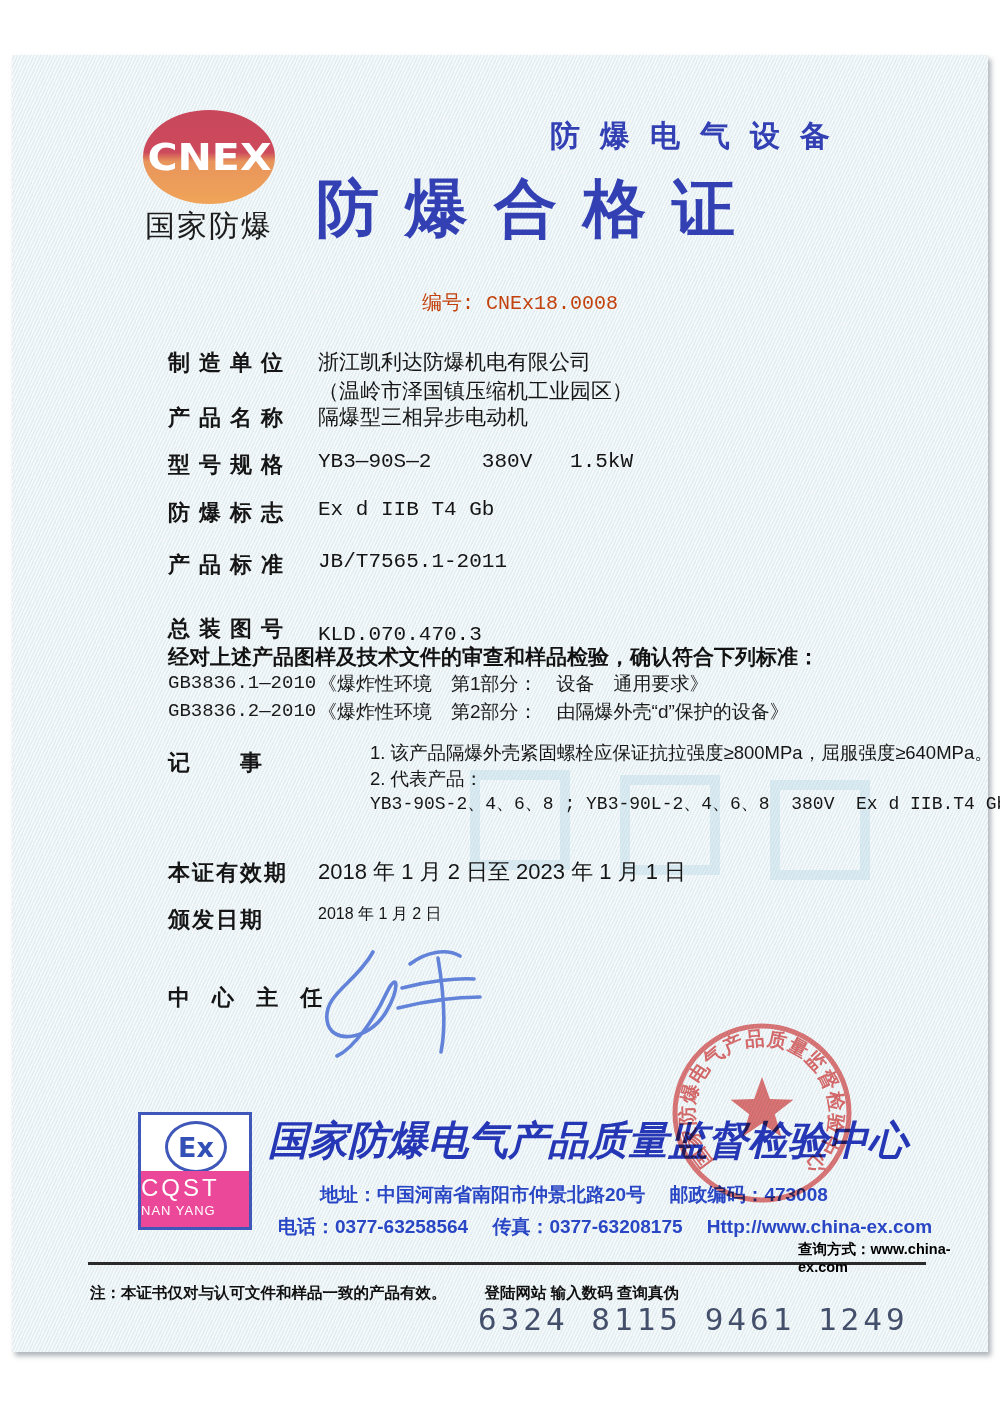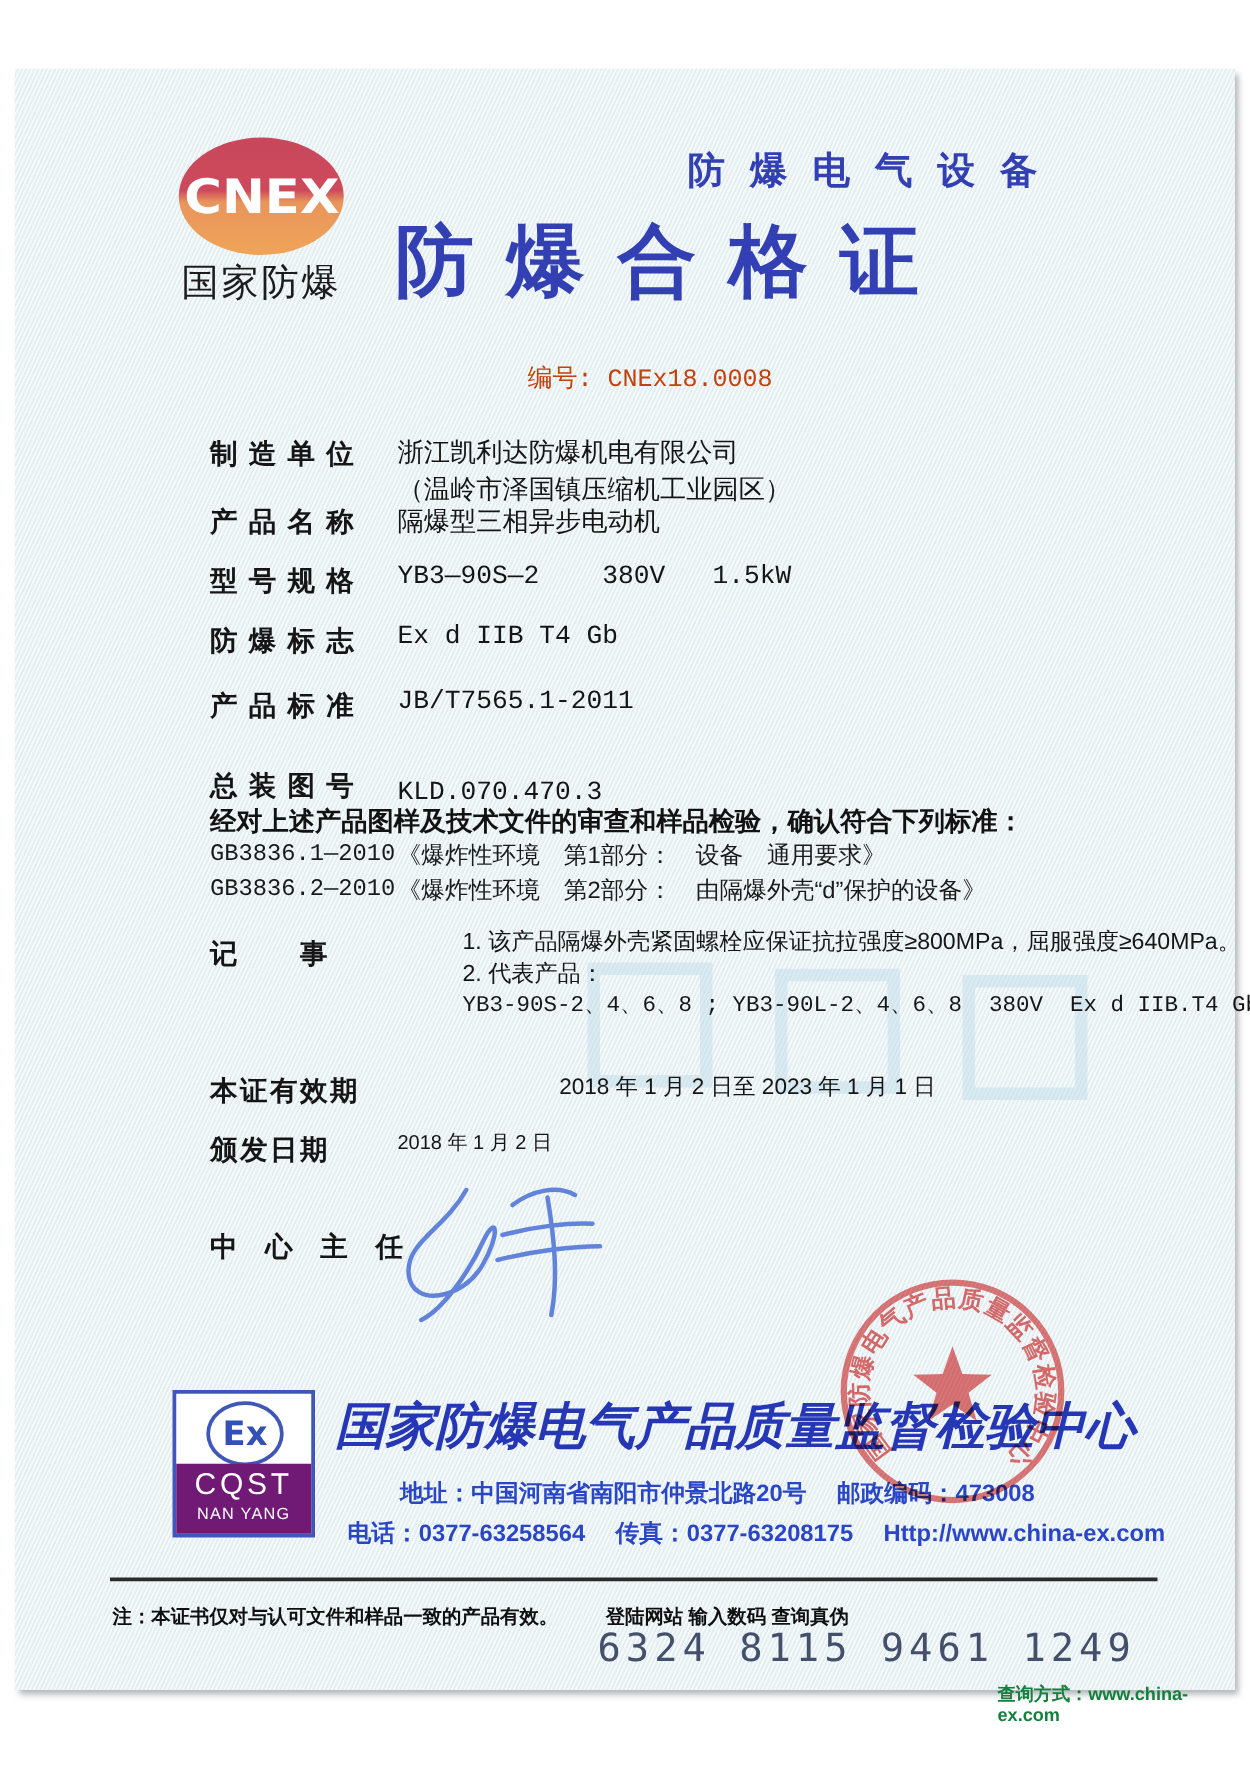--- a/index.html
+++ b/index.html
@@ -43,33 +43,33 @@
   .noteline { left:370px; width:560px; font-size:18.5px; color:#161616; white-space:pre; }
   .sig-svg { left:290px; top:935px; width:220px; height:130px; }
   .cqst-box { left:138px; top:1112px; width:114px; height:118px;
     border:3px solid #3f57b8; background:#fff; }
   .cqst-circle { position:absolute; left:24px; top:6px; width:62px; height:52px;
     border:3px solid #3f57b8; border-radius:50%; display:flex; align-items:center;
     justify-content:center; }
   .cqst-ex { color:#3250b5; font-weight:bold; font-size:27px;
     font-family:"DejaVu Sans",sans-serif; }
   .cqst-bottom { position:absolute; left:0; bottom:0; width:100%; height:50%;
-    background:#701a75; color:#fff; text-align:center; }
+    background:#ec4899; color:#fff; text-align:left; }
   .cqst-org { font-size:24px; letter-spacing:3px; margin-top:3px; }
   .cqst-city { font-size:13px; letter-spacing:1px; margin-top:1px; }
   .issuer-name { left:268px; top:1113px; width:650px; font-size:40px; font-weight:bold;
     font-style:italic; color:#2637b6; font-family:"DejaVu Serif","Liberation Serif",serif;
     letter-spacing:0px; white-space:nowrap; }
   .issuer-line { color:#2946c4; font-weight:bold; font-size:19px; white-space:pre; }
   .divider { left:88px; top:1262px; width:838px; height:3px; background:#2b2b2b; }
   .foot-note { left:90px; top:1283px; font-size:15.5px; font-weight:bold; color:#101010;
     white-space:pre; }
   .code-num { left:478px; top:1301px; font-size:31px; color:#44506b; letter-spacing:4px;
     font-family:"DejaVu Sans Mono","Liberation Mono",monospace; white-space:pre; }
-  .query { left:798px; top:1346px; font-size:14.5px; font-weight:bold; color:#15803d; }
+  .query { left:798px; top:1240px; font-size:14.5px; font-weight:bold; color:#000000; }
   .stamp-svg { left:648px; top:1005px; width:240px; height:230px;
     mix-blend-mode:multiply; opacity:0.88; }
   .wm { border:10px solid rgba(178,214,228,0.38); }
 </style>
 </head>
 <body>
 
 <div class="abs paper"></div>
 
 <div class="abs wm" style="left:470px; top:770px; width:100px; height:100px;"></div>
@@ -108,21 +108,21 @@
 <div class="abs stdtitle" style="top:671px;">《爆炸性环境　第1部分：　设备　通用要求》</div>
 <div class="abs stdcode" style="top:700px;">GB3836.2—2010</div>
 <div class="abs stdtitle" style="top:699px;">《爆炸性环境　第2部分：　由隔爆外壳“d”保护的设备》</div>
 
 <div class="abs flabel" style="top:748px; letter-spacing:14px;">记　事</div>
 <div class="abs noteline" style="top:740px;">1. 该产品隔爆外壳紧固螺栓应保证抗拉强度≥800MPa，屈服强度≥640MPa。</div>
 <div class="abs noteline" style="top:766px;">2. 代表产品：</div>
 <div class="abs noteline mono" style="top:791px; font-size:18px;">YB3-90S-2、4、6、8 ; YB3-90L-2、4、6、8  380V  Ex d IIB.T4 Gb</div>
 
 <div class="abs flabel" style="top:858px; letter-spacing:2px;">本证有效期</div>
-<div class="abs fval" style="top:857px; font-size:18px;text-align:center;">2018 年 1 月 2 日至 2023 年 1 月 1 日</div>
+<div class="abs fval" style="top:857px; font-size:22px;">2018 年 1 月 2 日至 2023 年 1 月 1 日</div>
 <div class="abs flabel" style="top:905px; letter-spacing:2px;">颁发日期</div>
 <div class="abs fval" style="top:904px; font-size:16px;">2018 年 1 月 2 日</div>
 
 <div class="abs flabel" style="top:983px; letter-spacing:8px;">中 心 主 任</div>
 <svg class="abs sig-svg" viewBox="290 935 220 130">
   <g stroke="#5377d6" stroke-width="3.6" fill="none" stroke-linecap="round" opacity="0.9">
     <path d="M 373 952 C 355 984 324 994 327 1020 C 330 1046 370 1040 386 1012 C 400 988 398 970 387 992 C 375 1018 354 1048 337 1056"></path>
     <path d="M 410 964 C 426 952 446 948 460 956"></path>
     <path d="M 402 988 C 428 981 456 978 474 979"></path>
     <path d="M 398 1008 C 426 1001 458 997 480 997"></path>

